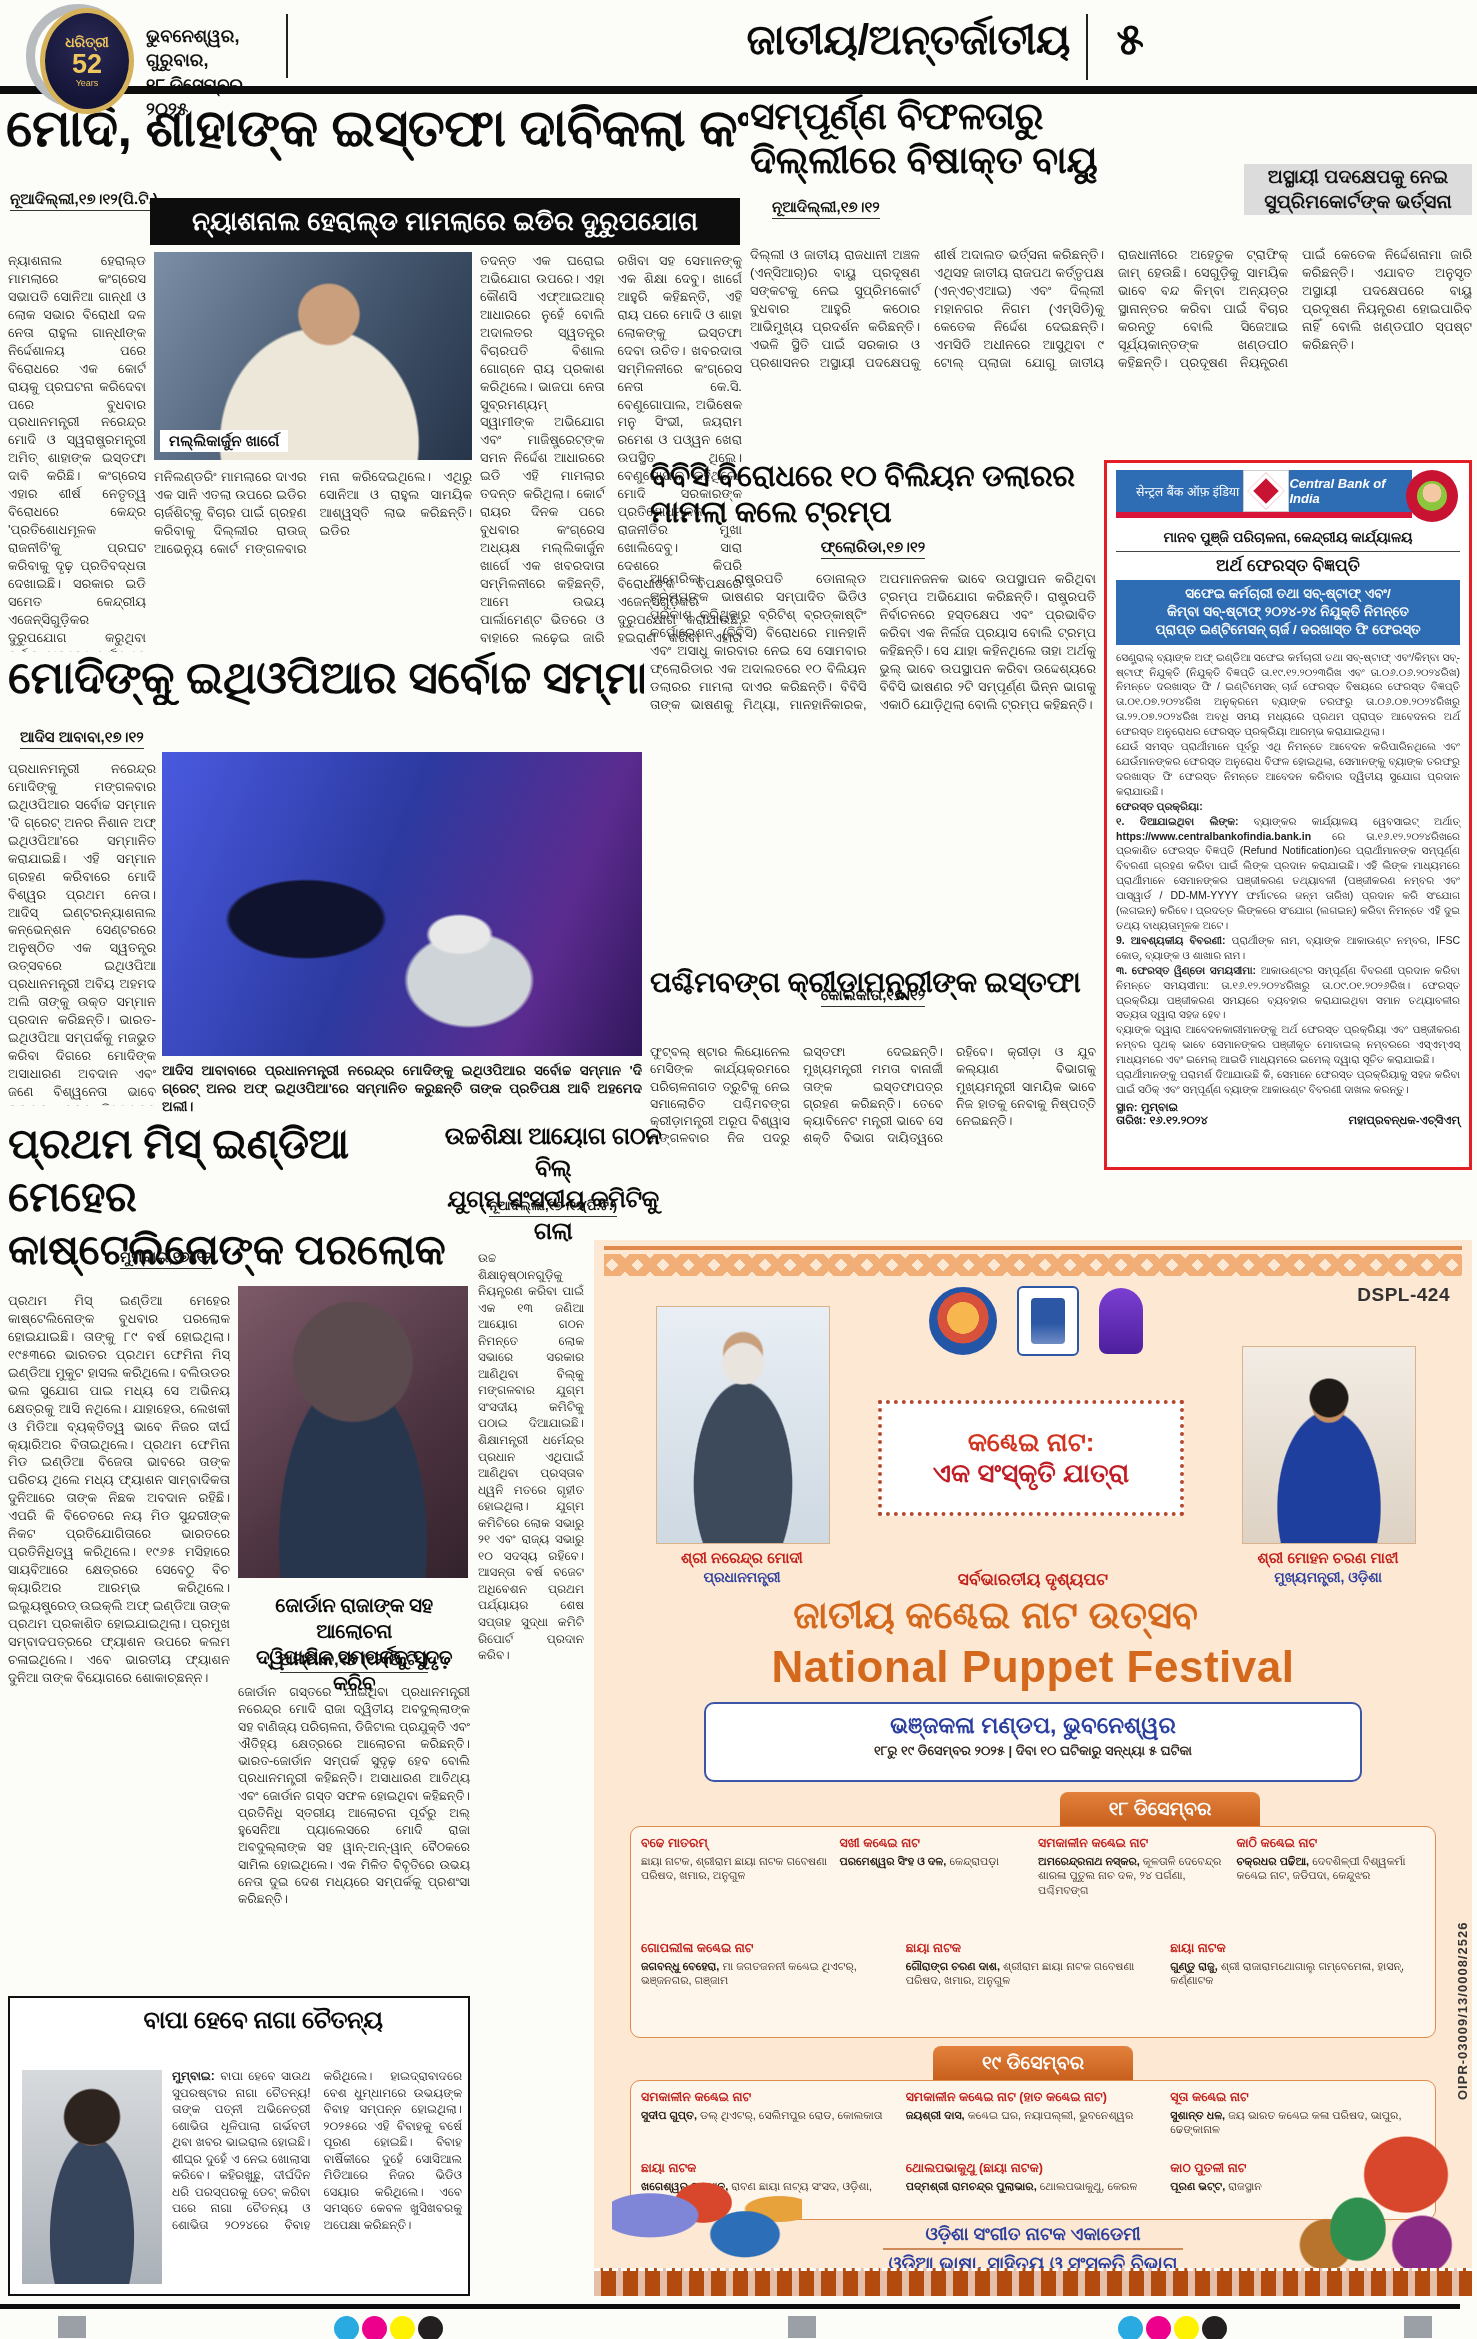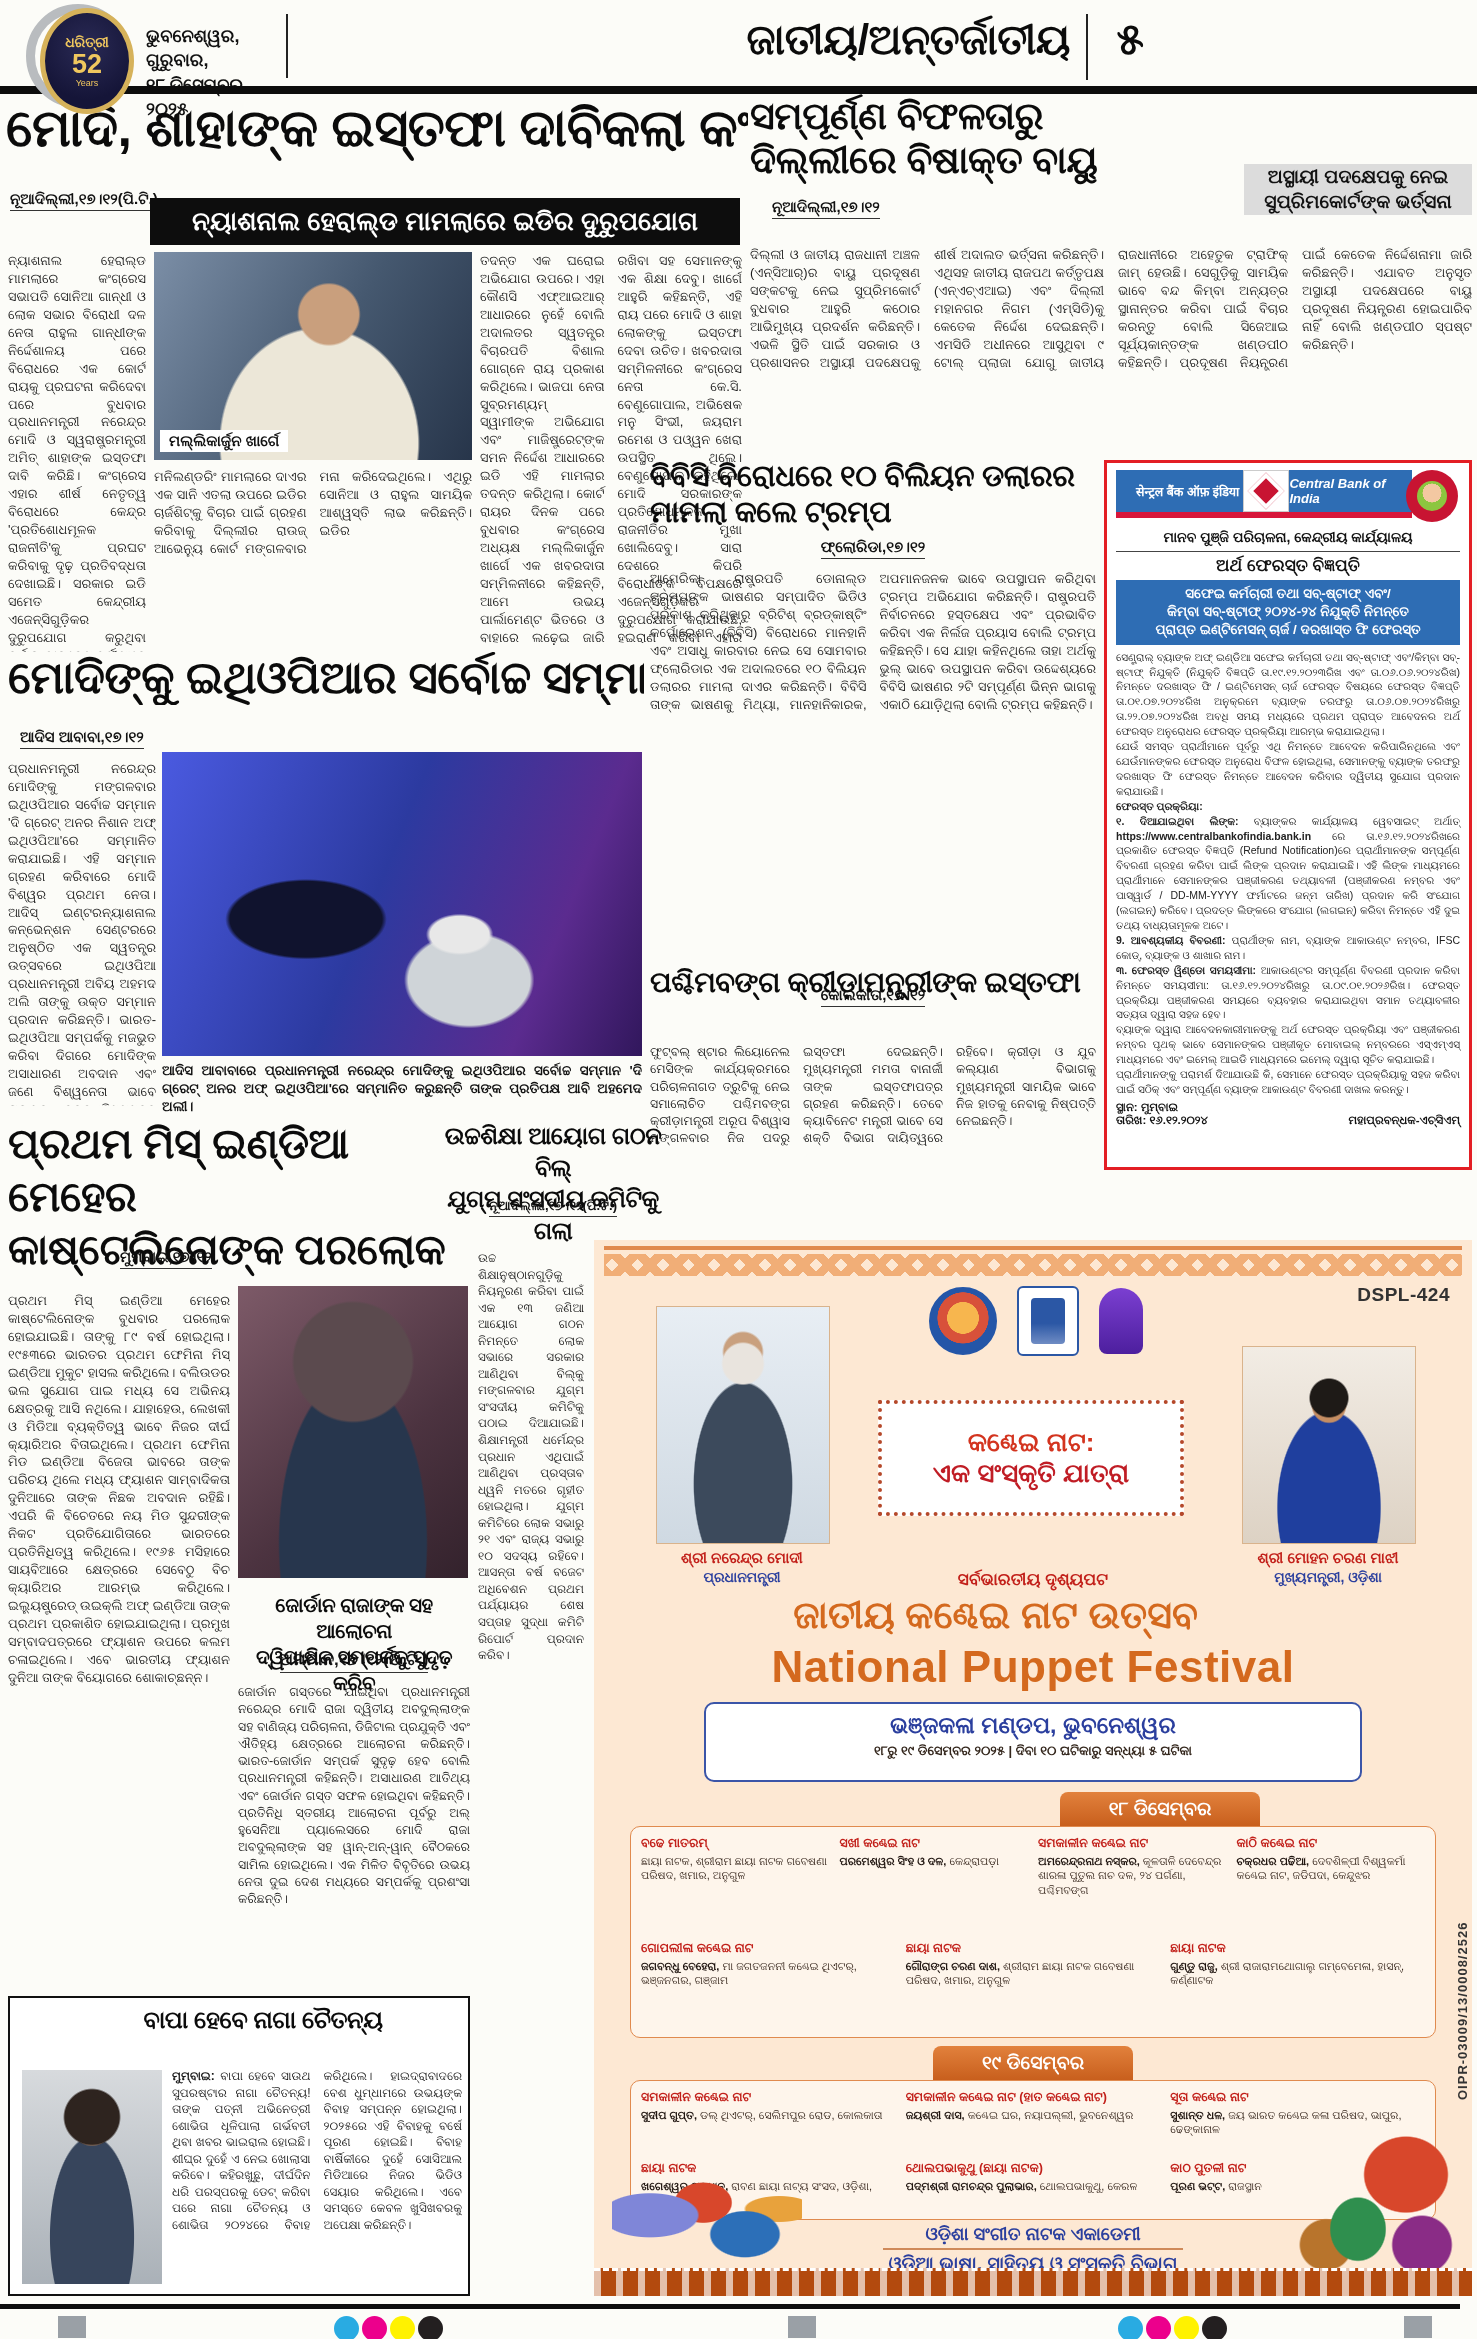--- a/index.html
+++ b/index.html
@@ -96,21 +96,21 @@
   </div>
   <div class="abs just cols4" style="left:750px;top:246px;width:722px;height:204px;">ଦିଲ୍ଲୀ ଓ ଜାତୀୟ ରାଜଧାନୀ ଅଞ୍ଚଳ (ଏନ୍‌ସିଆର୍)ର ବାୟୁ ପ୍ରଦୂଷଣ ସଙ୍କଟକୁ ନେଇ ସୁପ୍ରିମକୋର୍ଟ ବୁଧବାର ଆହୁରି କଠୋର ଆଭିମୁଖ୍ୟ ପ୍ରଦର୍ଶନ କରିଛନ୍ତି। ଏଭଳି ସ୍ଥିତି ପାଇଁ ସରକାର ଓ ପ୍ରଶାସନର ଅସ୍ଥାୟୀ ପଦକ୍ଷେପକୁ ଶୀର୍ଷ ଅଦାଲତ ଭର୍ତ୍ସନା କରିଛନ୍ତି। ଏଥିସହ ଜାତୀୟ ରାଜପଥ କର୍ତ୍ତୃପକ୍ଷ (ଏନ୍‌ଏଚ୍‌ଏଆଇ) ଏବଂ ଦିଲ୍ଲୀ ମହାନଗର ନିଗମ (ଏମ୍‌ସିଡି)କୁ କେତେକ ନିର୍ଦ୍ଦେଶ ଦେଇଛନ୍ତି। ଏମସିଡି ଅଧୀନରେ ଆସୁଥିବା ୯ ଟୋଲ୍ ପ୍ଲାଜା ଯୋଗୁ ଜାତୀୟ ରାଜଧାନୀରେ ଅହେତୁକ ଟ୍ରାଫିକ୍ ଜାମ୍ ହେଉଛି। ସେଗୁଡ଼ିକୁ ସାମୟିକ ଭାବେ ବନ୍ଦ କିମ୍ବା ଅନ୍ୟତ୍ର ସ୍ଥାନାନ୍ତର କରିବା ପାଇଁ ବିଚାର କରନ୍ତୁ ବୋଲି ସିଜେଆଇ ସୂର୍ଯ୍ୟକାନ୍ତଙ୍କ ଖଣ୍ଡପୀଠ କହିଛନ୍ତି। ପ୍ରଦୂଷଣ ନିୟନ୍ତ୍ରଣ ପାଇଁ କେତେକ ନିର୍ଦ୍ଦେଶନାମା ଜାରି କରିଛନ୍ତି। ଏଯାବତ ଅନୁସୃତ ଅସ୍ଥାୟୀ ପଦକ୍ଷେପରେ ବାୟୁ ପ୍ରଦୂଷଣ ନିୟନ୍ତ୍ରଣ ହୋଇପାରିବ ନାହିଁ ବୋଲି ଖଣ୍ଡପୀଠ ସ୍ପଷ୍ଟ କରିଛନ୍ତି।</div>
 
   <div class="abs hl" style="left:650px;top:458px;width:446px;font-size:30px;line-height:1.2;">ବିବିସି ବିରୋଧରେ ୧୦ ବିଲିୟନ ଡଲାରର ମାମଲା କଲେ ଟ୍ରମ୍ପ</div>
   <div class="abs dl" style="left:650px;top:538px;width:446px;text-align:center;"><span>ଫ୍ଲୋରିଡା,୧୭।୧୨</span></div>
   <div class="abs just cols2" style="left:650px;top:570px;width:446px;height:386px;">ଆମେରିକା ରାଷ୍ଟ୍ରପତି ଡୋନାଲ୍ଡ ଟ୍ରମ୍ପଙ୍କ ଭାଷଣର ସମ୍ପାଦିତ ଭିଡିଓ ପ୍ରକାଶ କରିଥିବାରୁ ବ୍ରିଟିଶ୍ ବ୍ରଡ୍‌କାଷ୍ଟିଂ କର୍ପୋରେଶନ (ବିବିସି) ବିରୋଧରେ ମାନହାନି ଏବଂ ଅସାଧୁ କାରବାର ନେଇ ସେ ସୋମବାର ଫ୍ଲୋରିଡାର ଏକ ଅଦାଲତରେ ୧୦ ବିଲିୟନ ଡଲାରର ମାମଲା ଦାଏର କରିଛନ୍ତି। ବିବିସି ତାଙ୍କ ଭାଷଣକୁ ମିଥ୍ୟା, ମାନହାନିକାରକ, ଅପମାନଜନକ ଭାବେ ଉପସ୍ଥାପନ କରିଥିବା ଟ୍ରମ୍ପ ଅଭିଯୋଗ କରିଛନ୍ତି। ରାଷ୍ଟ୍ରପତି ନିର୍ବାଚନରେ ହସ୍ତକ୍ଷେପ ଏବଂ ପ୍ରଭାବିତ କରିବା ଏକ ନିର୍ଲଜ ପ୍ରୟାସ ବୋଲି ଟ୍ରମ୍ପ କହିଛନ୍ତି। ସେ ଯାହା କହିନଥିଲେ ତାହା ଅର୍ଥକୁ ଭୁଲ୍ ଭାବେ ଉପସ୍ଥାପନ କରିବା ଉଦ୍ଦେଶ୍ୟରେ ବିବିସି ଭାଷଣର ୨ଟି ସମ୍ପୂର୍ଣ୍ଣ ଭିନ୍ନ ଭାଗକୁ ଏକାଠି ଯୋଡ଼ିଥିଲା ବୋଲି ଟ୍ରମ୍ପ କହିଛନ୍ତି।</div>
 
   <div id="cb-ad" class="abs" style="left:1104px;top:460px;width:368px;height:710px;">
     <div style="position:relative;height:56px;">
       <div style="display:flex;height:42px;width:296px;">
-        <div style="flex:1;background:#2e6db4;color:#fff;display:flex;align-items:center;justify-content:center;font-weight:bold;font-size:12.5px;padding-left:16px;">सेन्ट्रल बैंक ऑफ़ इंडिया</div>
+        <div style="flex:1;background:#2e6db4;color:#fff;display:flex;align-items:center;justify-content:center;font-weight:normal;font-size:12.5px;padding-left:16px;">सेन्ट्रल बैंक ऑफ़ इंडिया</div>
         <div style="width:44px;background:#fff;border:1px solid #ccc;display:flex;align-items:center;justify-content:center;">
           <div style="width:26px;height:26px;background:#c81432;transform:rotate(45deg);box-shadow:inset 0 0 0 4px #fff,inset 0 0 0 8px #c81432;"></div>
         </div>
         <div style="flex:1.1;background:#2e6db4;color:#fff;display:flex;align-items:center;justify-content:center;font-weight:bold;font-style:italic;font-size:13px;">Central Bank of India</div>
       </div>
       <div style="width:296px;height:6px;background:#d7163a;"></div>
       <div style="position:absolute;right:2px;top:0;width:52px;height:52px;border-radius:50%;background:#c81432;display:flex;align-items:center;justify-content:center;">
         <div style="width:30px;height:30px;border-radius:50%;background:radial-gradient(circle at 50% 40%,#f3c8a2 0 40%,#8cc63f 41% 100%);"></div>
       </div>
     </div>

